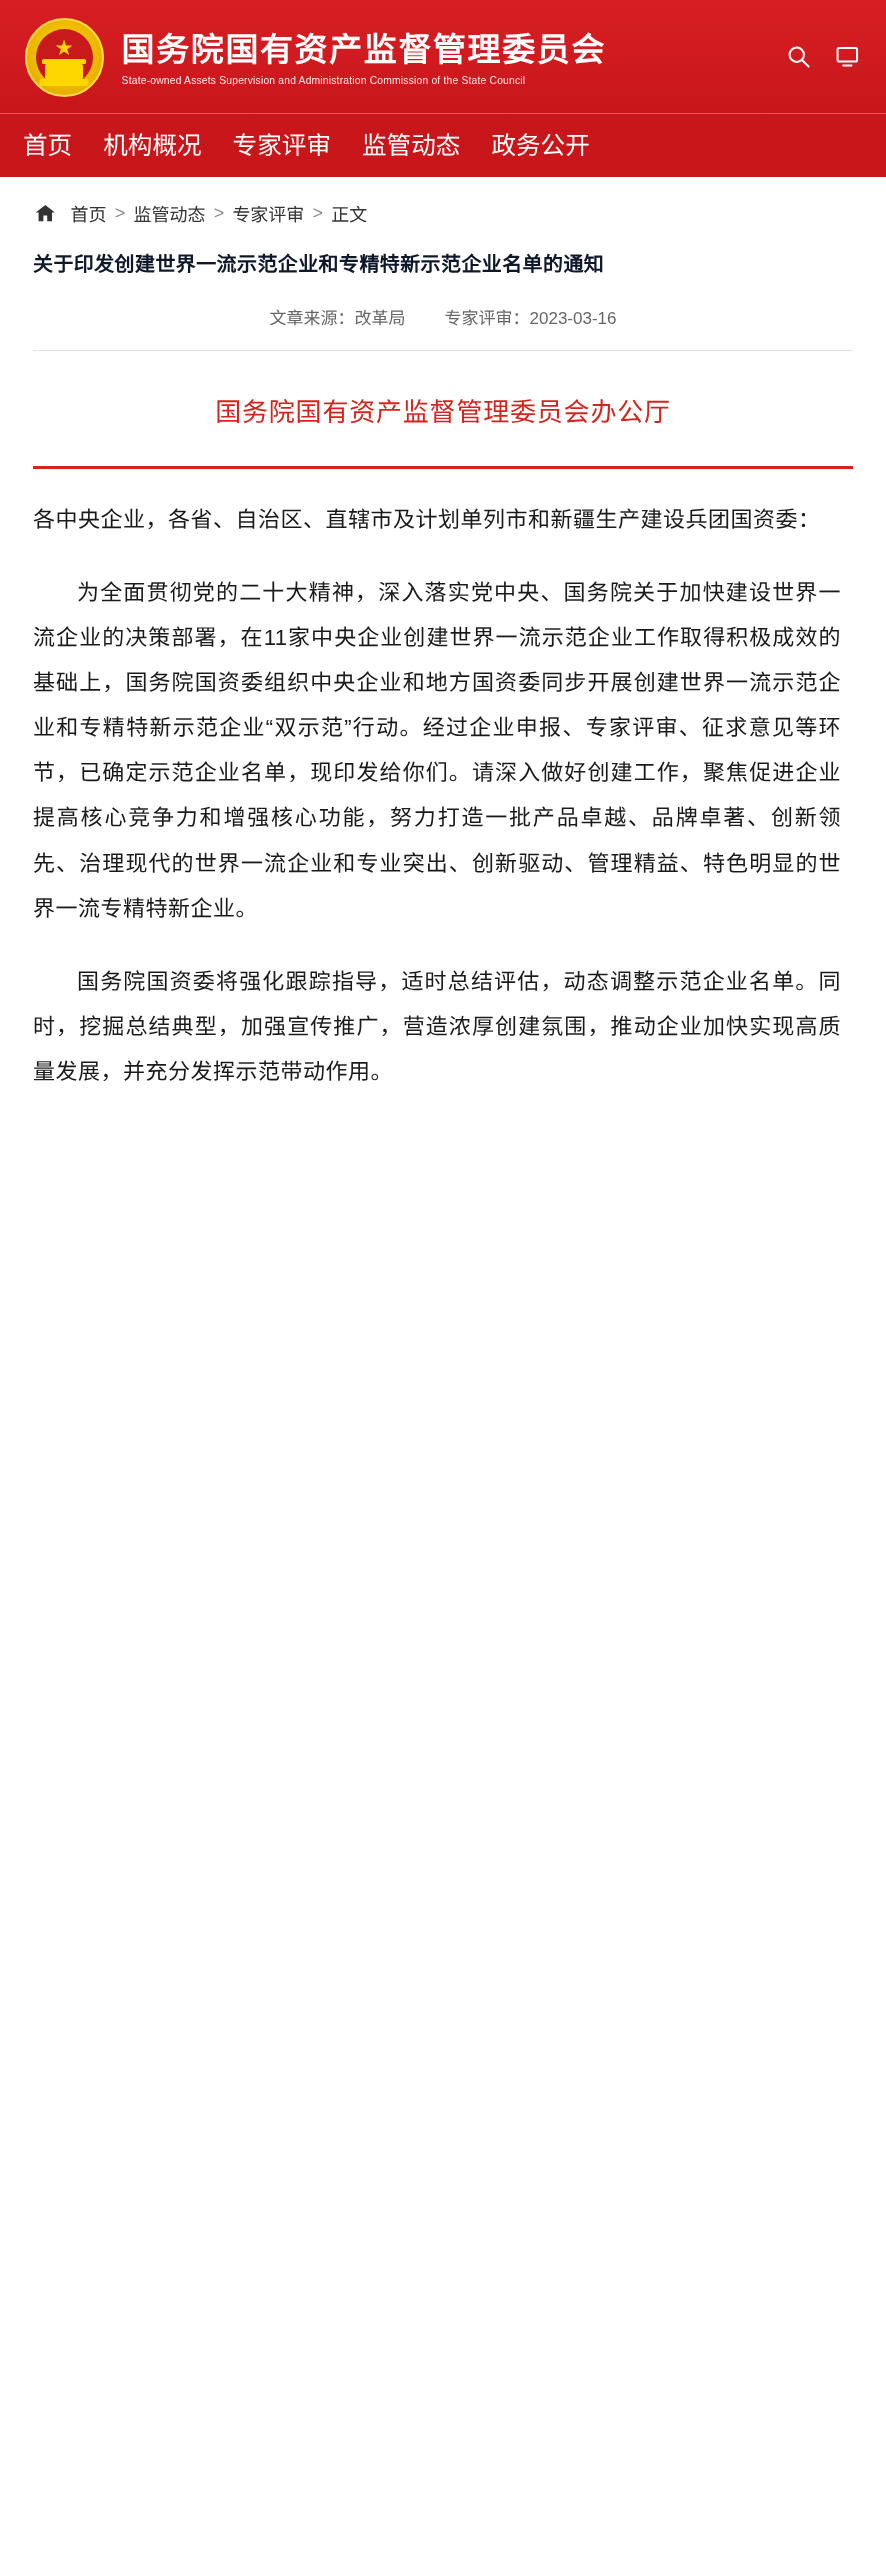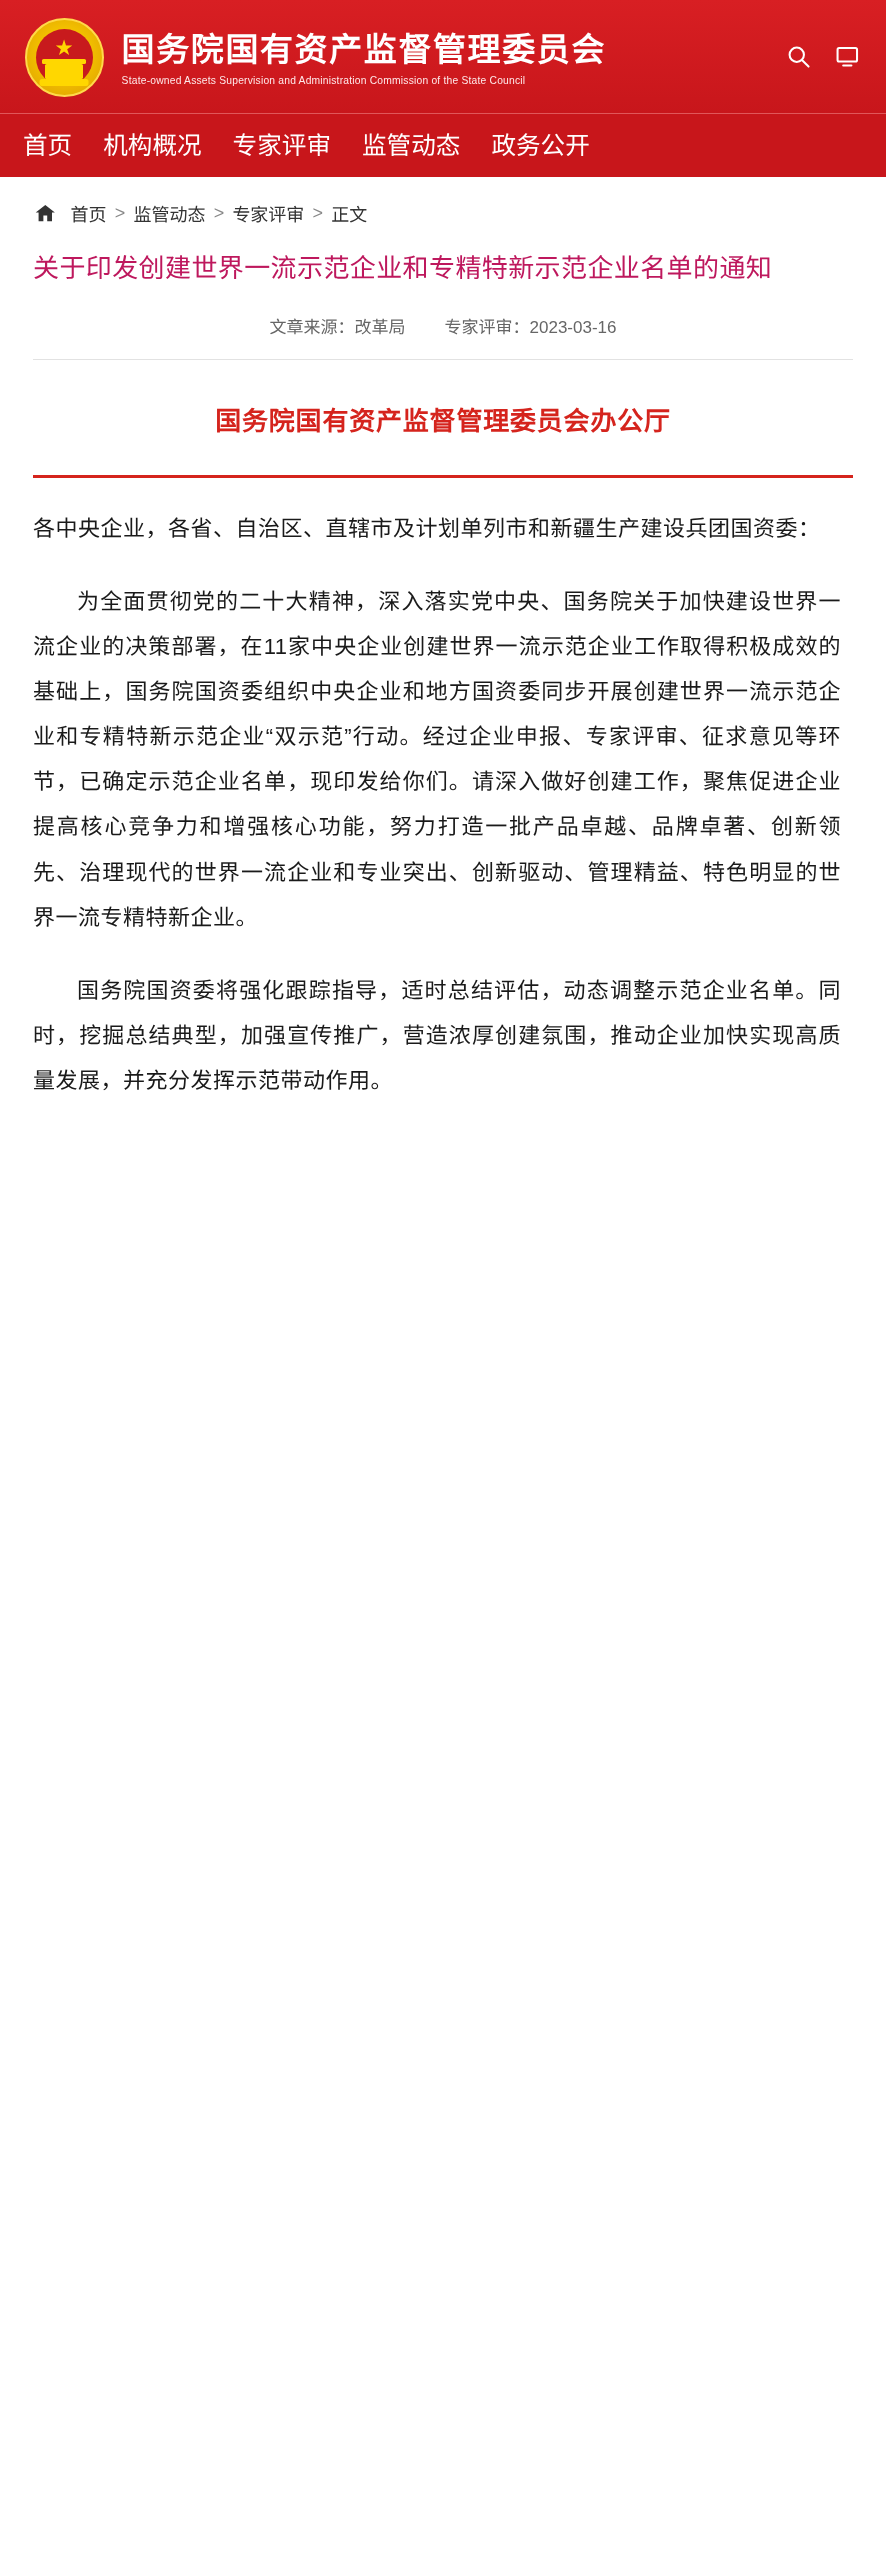--- a/index.html
+++ b/index.html
@@ -158,23 +158,23 @@
   .home-icon svg { display: block; }
   .crumb { color: #333; cursor: pointer; }
   .crumb-sep { margin: 0 8.2px; color: #888; }
   .crumb-current { color: #333; }
 
   
   .article-head {
     padding: 0 33px;
   }
   .article-title {
-    font-size: 26px;
-    font-weight: normal;
-    color: #be185d;
+    font-size: 20px;
+    font-weight: bold;
+    color: #0f172a;
     line-height: 1.5;
     letter-spacing: 0.4px;
     margin: 4.9px 0 24.6px 0;
   }
   .meta-row {
     display: flex;
     align-items: center;
     justify-content: center;
     gap: 39px;
     font-size: 17px;
@@ -189,21 +189,21 @@
   }
 
   
   .doc {
     padding: 0 33px;
   }
   .doc-issuer {
     text-align: center;
     color: #d5241d;
     font-size: 26px;
-    font-weight: bold;
+    font-weight: normal;
     letter-spacing: 0.8px;
     margin-top: 43px;
     margin-bottom: 36px;
     line-height: 1.4;
   }
   .doc-number {
     text-align: center;
     font-size: 22px;
     color: #1a1a1a;
     letter-spacing: 0.8px;

